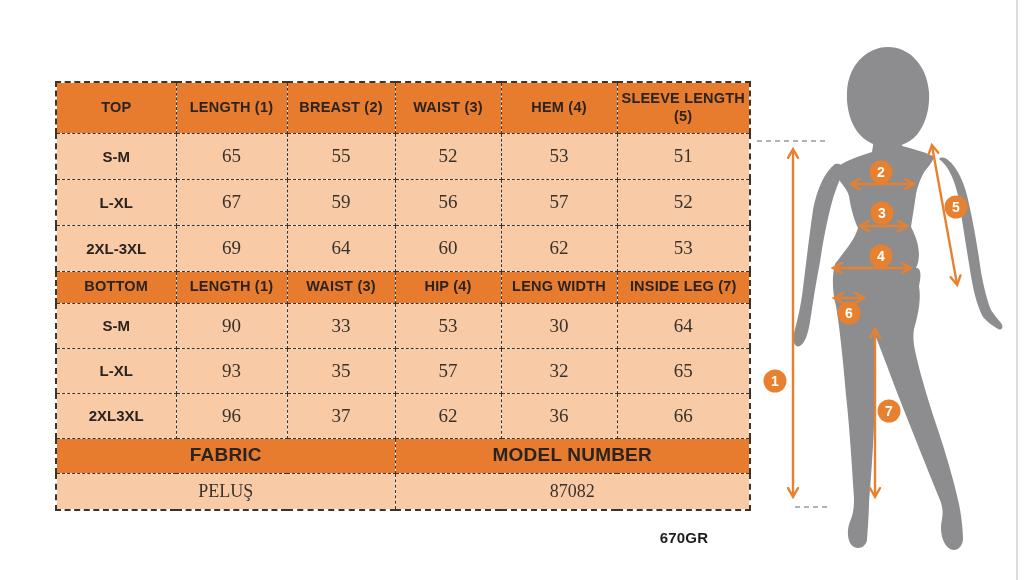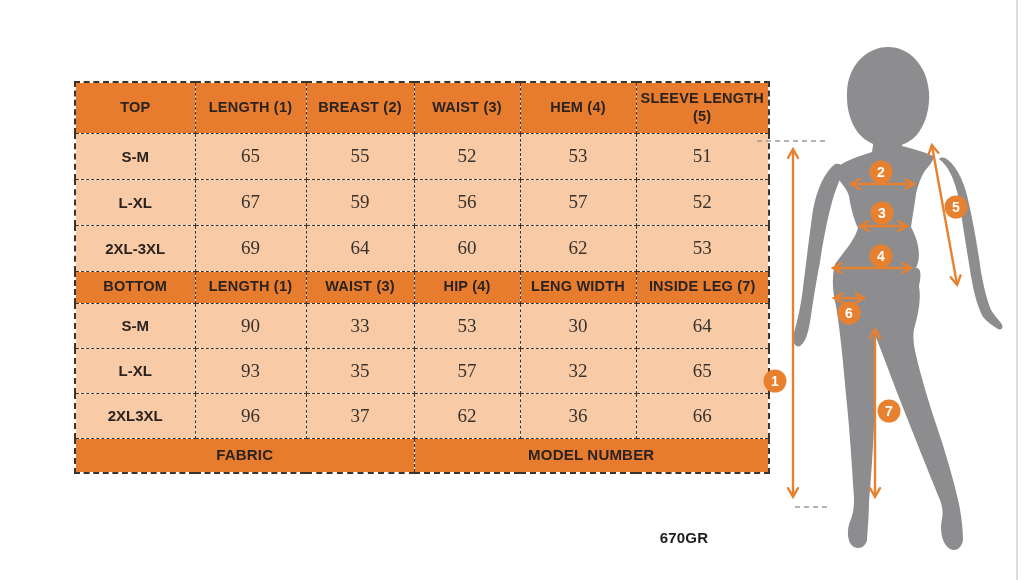--- a/index.html
+++ b/index.html
@@ -6,21 +6,21 @@
   html, body { width: 1024px; height: 580px; }
   body {
     font-family: "Liberation Sans", sans-serif;
     background: #ffffff;
     position: relative;
     overflow: hidden;
   }
   .stage { position: absolute; inset: 0; width: 1024px; height: 580px; background: #fff; }
 
   
-  .chart-wrap { position: absolute; left: 74px; top: 81px; }
+  .chart-wrap { position: absolute; left: 55px; top: 81px; }
   table.size-chart {
     border-collapse: collapse;
     table-layout: fixed;
     width: 694px;
     border: 2px dashed #3e332b;
   }
   table.size-chart th, table.size-chart td {
     border: 1.5px dashed #3e332b;
     text-align: center;
     vertical-align: middle;
@@ -46,21 +46,21 @@
     font-family: "Liberation Serif", serif;
     font-size: 19px;
     color: #38322d;
   }
   tr.r-h1 { height: 51px; }
   tr.r-d  { height: 46px; }
   tr.r-h2 { height: 32px; }
   tr.r-d2 { height: 45px; }
   tr.r-f  { height: 35px; }
   tr.r-l  { height: 37px; }
-  tr.r-f th { font-size: 15px; }
+  tr.r-f th { font-size: 19px; }
   tr.r-l td {
     background: #f8cba6;
     font-family: "Liberation Serif", serif;
     font-size: 18px;
     color: #38322d;
   }
 
   .footnote {
     position: absolute;
     left: 628px;
@@ -164,20 +164,24 @@
           <th class="size-label">2XL3XL</th>
           <td class="num">96</td>
           <td class="num">37</td>
           <td class="num">62</td>
           <td class="num">36</td>
           <td class="num">66</td>
         </tr>
         <tr class="hdr r-f">
           <th colspan="3">FABRIC</th>
           <th colspan="3">MODEL NUMBER</th>
+        </tr>
+        <tr class="r-l">
+          <td colspan="3">PELUŞ</td>
+          <td colspan="3">87082</td>
         </tr>
       </tbody>
     </table>
   </div>
 
   <div class="footnote">670GR</div>
 
   <div class="figure-wrap">
     <svg width="274" height="580" viewBox="0 0 274 580">
       <defs>

